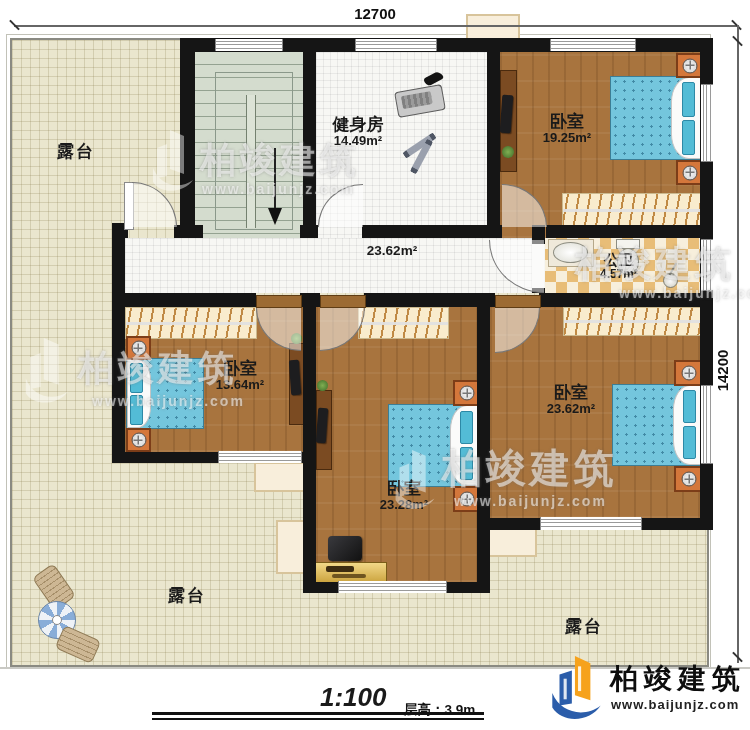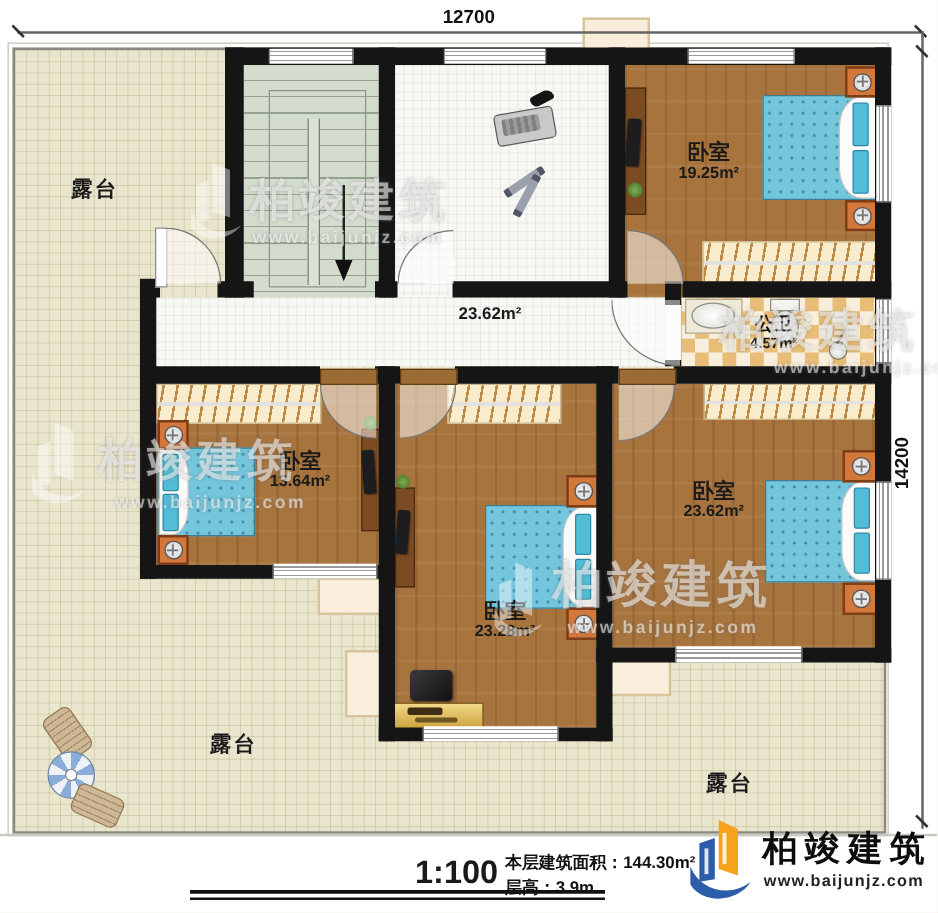--- a/index.html
+++ b/index.html
@@ -237,20 +237,24 @@
   <div class="abs arc tl" style="left:318px;top:184px;width:44px;height:42px;"></div>
   <div class="abs arc tr" style="left:502px;top:184px;width:44px;height:42px;"></div>
   <div class="abs arc bl" style="left:489px;top:240px;width:54px;height:52px;"></div>
   <div class="abs leaf" style="left:256px;top:295px;width:44px;height:11px;"></div>
   <div class="abs arc bl" style="left:256px;top:308px;width:44px;height:42px;"></div>
   <div class="abs leaf" style="left:320px;top:295px;width:44px;height:11px;"></div>
   <div class="abs arc br" style="left:320px;top:308px;width:44px;height:42px;"></div>
   <div class="abs leaf" style="left:495px;top:295px;width:44px;height:11px;"></div>
   <div class="abs arc br" style="left:495px;top:308px;width:44px;height:44px;"></div>
 
+  <div class="abs" style="left:313px;top:116px;width:90px;">
+    <div class="rname">健身房</div>
+    <div class="rarea">14.49m²</div>
+  </div>
   <div class="abs" style="left:522px;top:113px;width:90px;">
     <div class="rname">卧室</div>
     <div class="rarea">19.25m²</div>
   </div>
   <div class="abs" style="left:586px;top:252px;width:66px;">
     <div class="rname" style="font-size:15px;">公卫</div>
     <div class="rarea" style="font-size:12px;">4.57m²</div>
   </div>
   <div class="abs rarea" style="left:360px;top:243px;width:64px;font-size:13.5px;">23.62m²</div>
   <div class="abs" style="left:195px;top:360px;width:90px;">
@@ -312,26 +316,23 @@
   <span class="tick" style="left:8px;top:24px;"></span>
   <span class="tick" style="left:730px;top:24px;"></span>
   <div class="abs dim" style="left:345px;top:5px;width:60px;text-align:center;">12700</div>
   <div class="abs dline" style="left:737px;top:25px;width:1.5px;height:638px;"></div>
   <span class="tick" style="left:731px;top:40px;"></span>
   <span class="tick" style="left:731px;top:656px;"></span>
   <div class="abs dim" style="left:692px;top:362px;width:60px;text-align:center;transform:rotate(-90deg);">14200</div>
 
   <div class="abs" style="left:0;top:667px;width:750px;height:2px;background:#c9c9c4;"></div>
 
-  <div class="abs scale" style="left:332px;top:682px;">1:100</div>
+  <div class="abs scale" style="left:320px;top:682px;font-style:italic;">1:100</div>
   <div class="abs" style="left:152px;top:712px;width:332px;height:3px;background:#111;"></div>
   <div class="abs" style="left:152px;top:718px;width:332px;height:1.5px;background:#111;"></div>
-  <div class="abs info" style="left:404px;top:681px;">
-    <span>本层建筑面积：</span><span>144.30m²</span>
-  </div>
   <div class="abs info" style="left:404px;top:701px;">
     <span>层高：</span><span>3.9m</span>
   </div>
 
   <svg width="62" height="70" viewBox="0 0 60 68" style="position:absolute;left:546px;top:654px;">
     <path d="M28 2 L43 9 L43 45 L28 40 Z" fill="#f6a21c"></path>
     <rect x="31" y="12" width="3" height="24" fill="#ffffff" opacity=".85"></rect>
     <path d="M13 20 L25 16 L25 48 L13 50 Z" fill="#2b5daa"></path>
     <rect x="17" y="24" width="3" height="20" fill="#ffffff" opacity=".85"></rect>
     <path d="M6 38 C14 58 38 62 53 50 C43 66 16 68 6 52 Z" fill="#2b5daa"></path>

